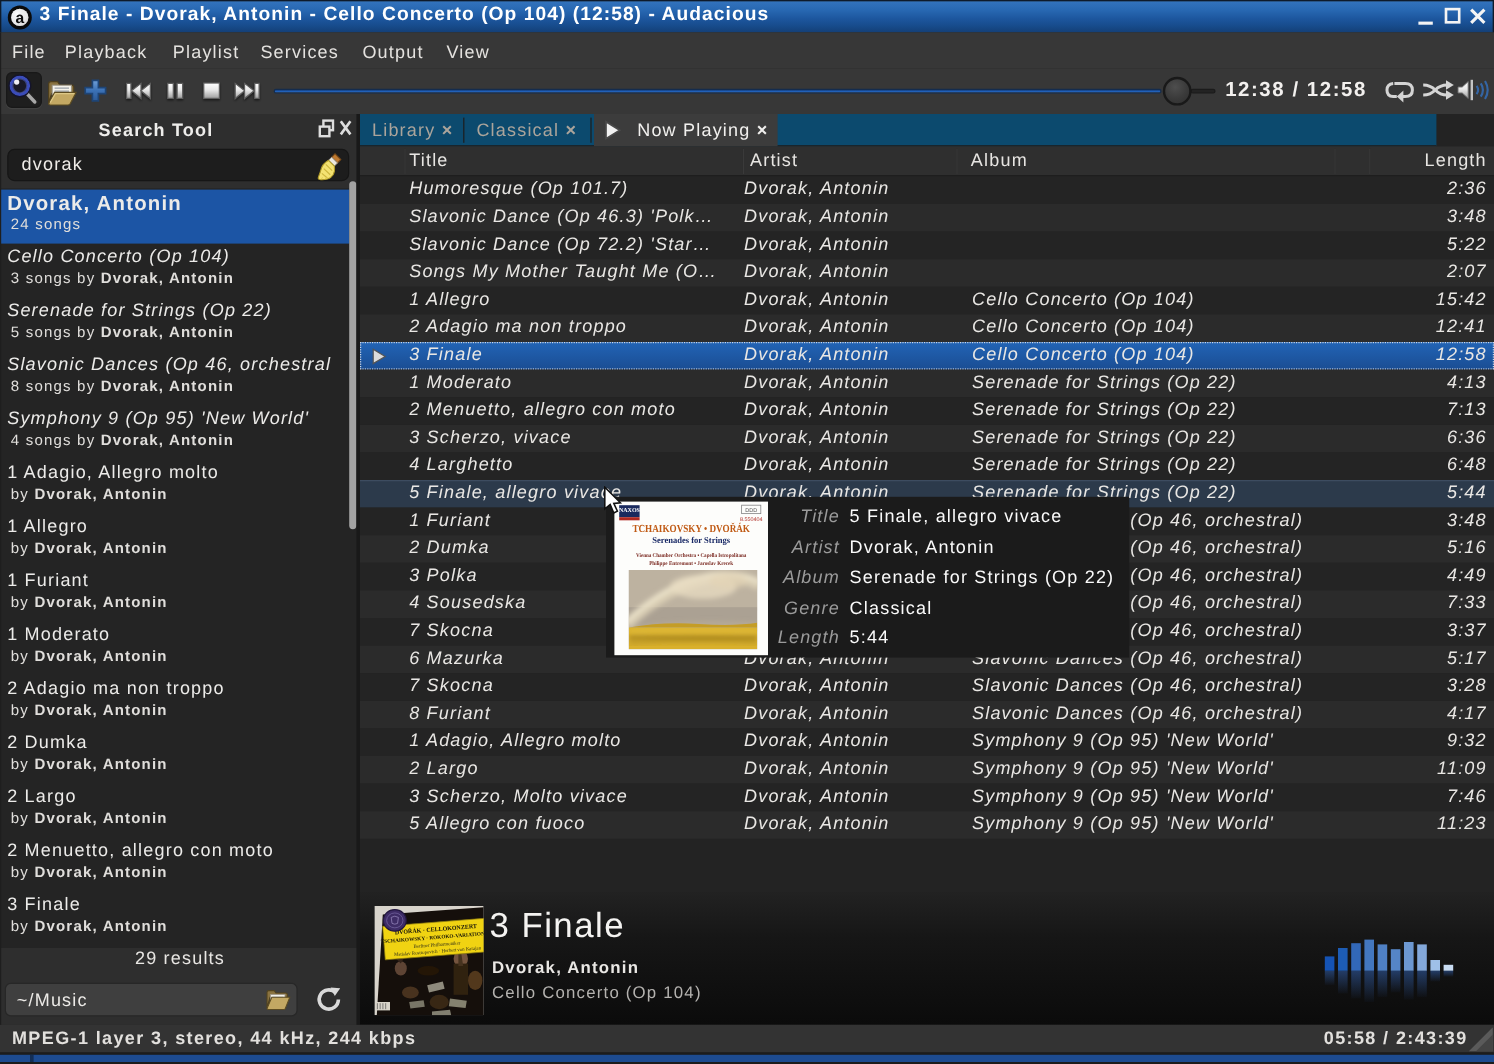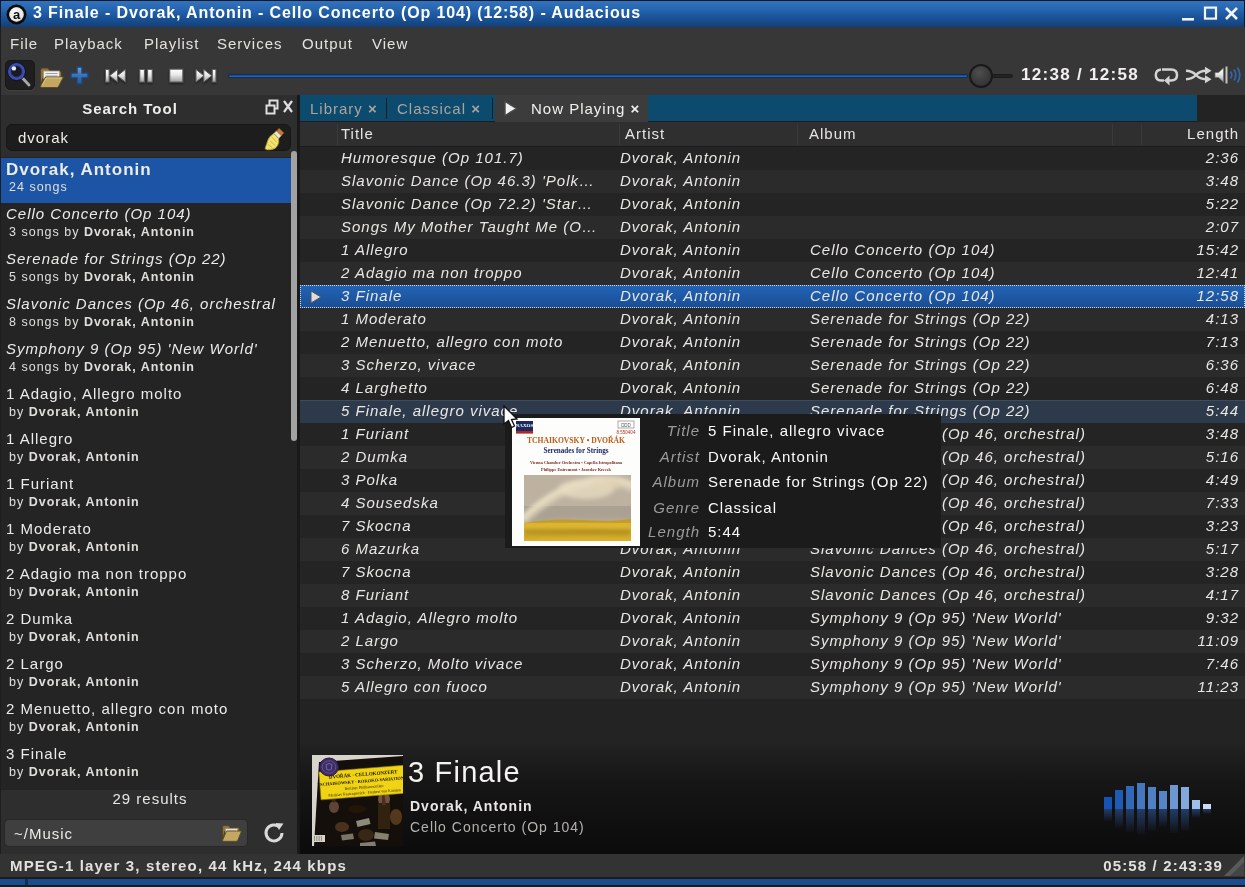--- a/index.html
+++ b/index.html
@@ -398,21 +398,21 @@
       <div class="row even" style="top:345px">
         <div class="c1">4 Sousedska</div>
         <div class="c2">Dvorak, Antonin</div>
         <div class="c3">Slavonic Dances (Op 46, orchestral)</div>
         <div class="c4">7:33</div>
       </div>
       <div class="row odd" style="top:368px">
         <div class="c1">7 Skocna</div>
         <div class="c2">Dvorak, Antonin</div>
         <div class="c3">Slavonic Dances (Op 46, orchestral)</div>
-        <div class="c4">3:23</div>
+        <div class="c4">3:37</div>
       </div>
       <div class="row even" style="top:391px">
         <div class="c1">6 Mazurka</div>
         <div class="c2">Dvorak, Antonin</div>
         <div class="c3">Slavonic Dances (Op 46, orchestral)</div>
         <div class="c4">5:17</div>
       </div>
       <div class="row odd" style="top:414px">
         <div class="c1">7 Skocna</div>
         <div class="c2">Dvorak, Antonin</div>

